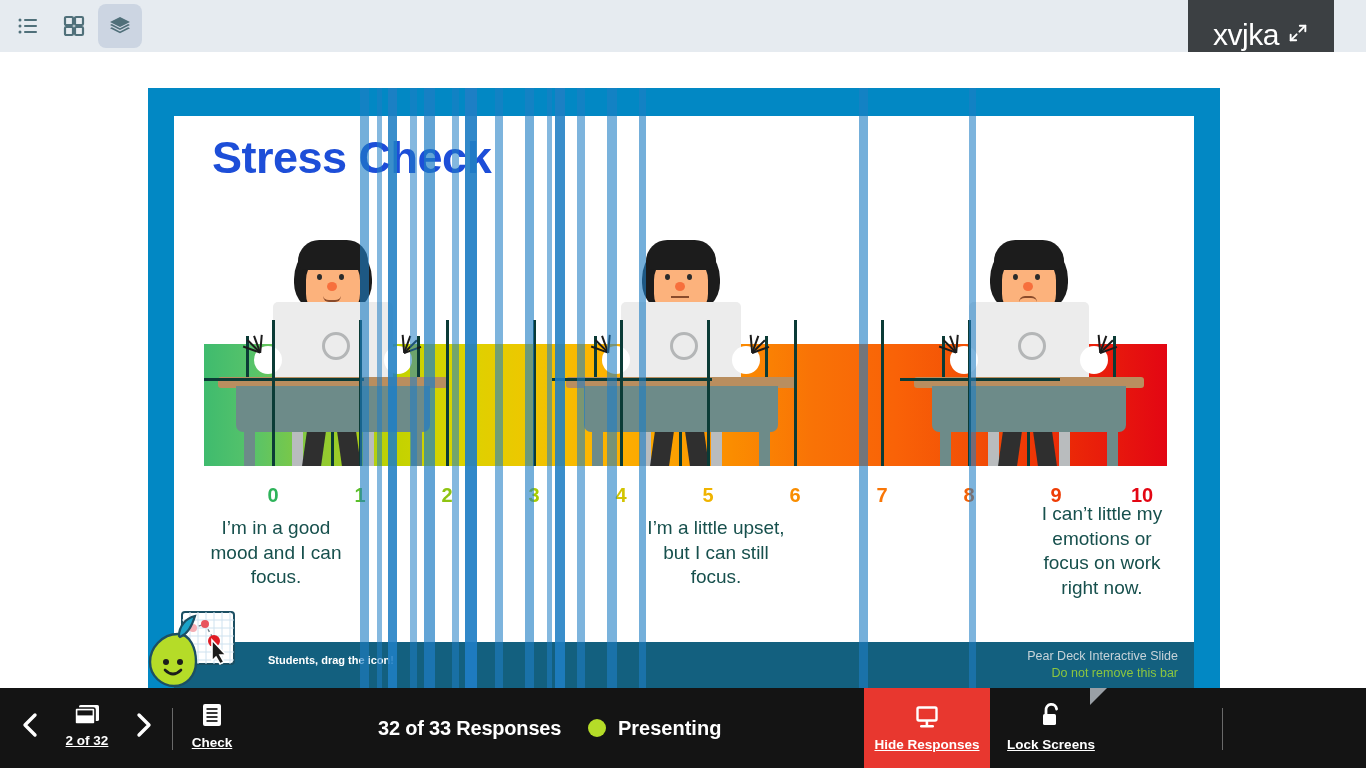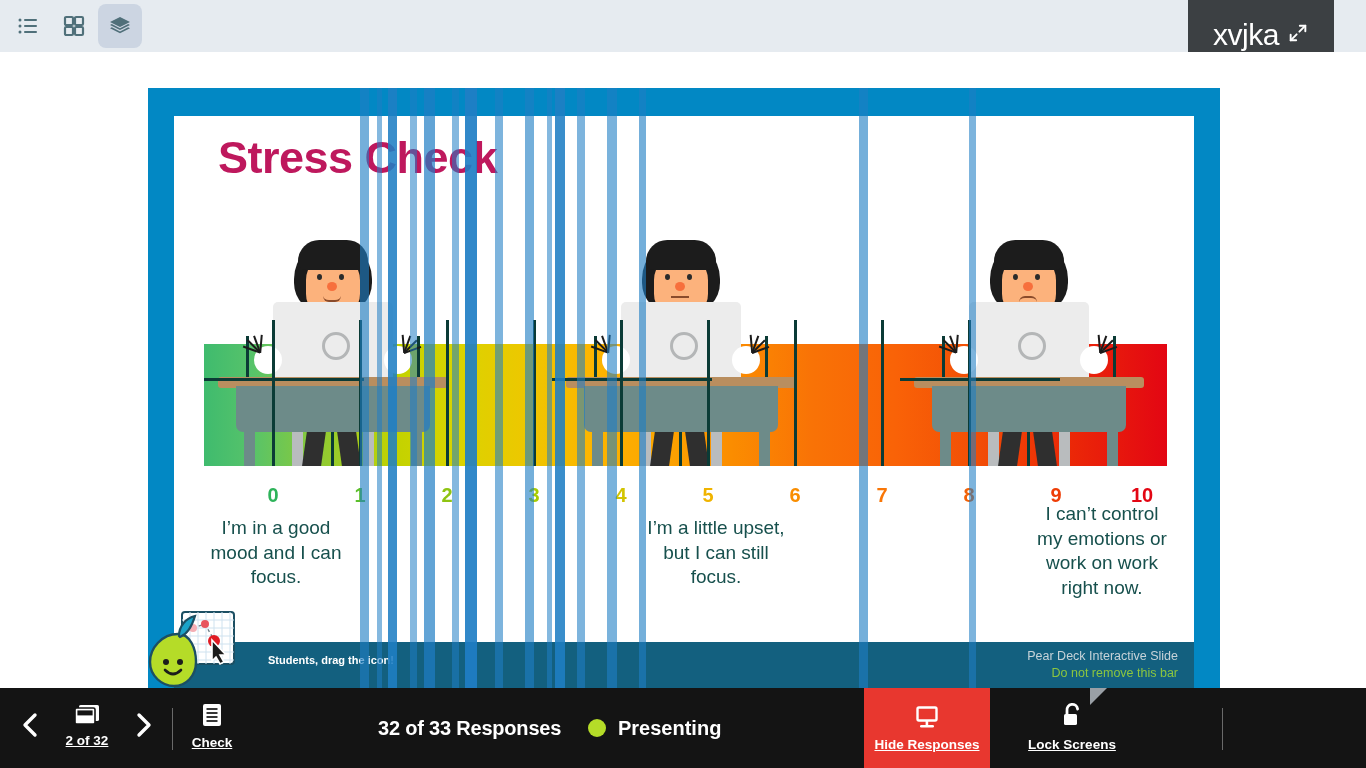--- a/index.html
+++ b/index.html
@@ -44,22 +44,22 @@
   .slide-frame {
     position: absolute; left: 148px; top: 36px; width: 1072px; height: 600px;
     background: #0288c4; overflow: hidden;
   }
   .slide-inner {
     position: absolute; left: 26px; top: 28px; width: 1020px; height: 572px;
     background: #ffffff; overflow: hidden;
   }
 
   .slide-title {
-    position: absolute; left: 44px; top: 16px;
-    font-size: 45px; font-weight: bold; color: #be185d; letter-spacing: -0.5px;
+    position: absolute; left: 38px; top: 16px;
+    font-size: 45px; font-weight: bold; color: #1d4ed8; letter-spacing: -0.5px;
   }
 
   
   .spectrum {
     position: absolute; left: 30px; top: 228px; width: 963px; height: 122px;
     background: linear-gradient(to right,
       #3fbb6e 0%, #57c36a 5%, #8fcb34 12%,
       #c3d200 20%, #d9d400 26%, #ecc800 33%,
       #fcb600 40%, #fca600 47%, #fb8c00 55%,
       #f97306 63%, #f96207 72%, #f24f06 80%,
@@ -429,21 +429,21 @@
         <div class="scale-num" style="left:447px; color:#d2c400;">4</div>
         <div class="scale-num" style="left:534px; color:#f0b400;">5</div>
         <div class="scale-num" style="left:621px; color:#f98d00;">6</div>
         <div class="scale-num" style="left:708px; color:#f97606;">7</div>
         <div class="scale-num" style="left:795px; color:#f26106;">8</div>
         <div class="scale-num" style="left:882px; color:#ee3d06;">9</div>
         <div class="scale-num" style="left:968px; color:#e30613;">10</div>
 
         <div class="caption" style="left:468px; top:400px; width:148px;">I’m a little upset, but I can still focus.</div>
         <div class="caption" style="left:28px;  top:400px; width:148px;">I’m in a good mood and I can focus.</div>
-        <div class="caption" style="left:862px; top:386px; width:132px;">I can’t control my emotions or work on work right now.</div>
+        <div class="caption" style="left:862px; top:386px; width:132px;">I can’t little my emotions or focus on work right now.</div>
 
       </div>
 
       <div class="pd-bar">
         <div class="pd-text">Students, drag the icon!</div>
         <div class="pd-right">
           <div class="pd-right-l1">Pear Deck Interactive Slide</div>
           <div class="pd-right-l2">Do not remove this bar</div>
         </div>
       </div>
@@ -549,21 +549,21 @@
       <span class="resp-count">32 of 33 Responses</span>
     </div>
 
     <div class="bb-center" style="left:588px;">
       <span class="presenting-dot"></span>
       <span class="presenting-label">Presenting</span>
     </div>
 
     <div class="bb-divider" style="left:1222px;"></div>
 
-    <div class="bb-item" style="left:990px; top:14px; width:122px;margin-left:21px;">
+    <div class="bb-item" style="left:990px; top:14px; width:122px;">
       <span>
         <svg width="26" height="28" viewBox="0 0 26 28">
           <path d="M8 12 V8.5 A5 5 0 0 1 18.6 7" fill="none" stroke="#ffffff" stroke-width="2.8" stroke-linecap="round"></path>
           <rect x="5" y="12" width="13" height="11" rx="1.6" fill="#ffffff"></rect>
         </svg>
       </span>
       <div class="bb-label">Lock Screens</div>
     </div>
 
 

